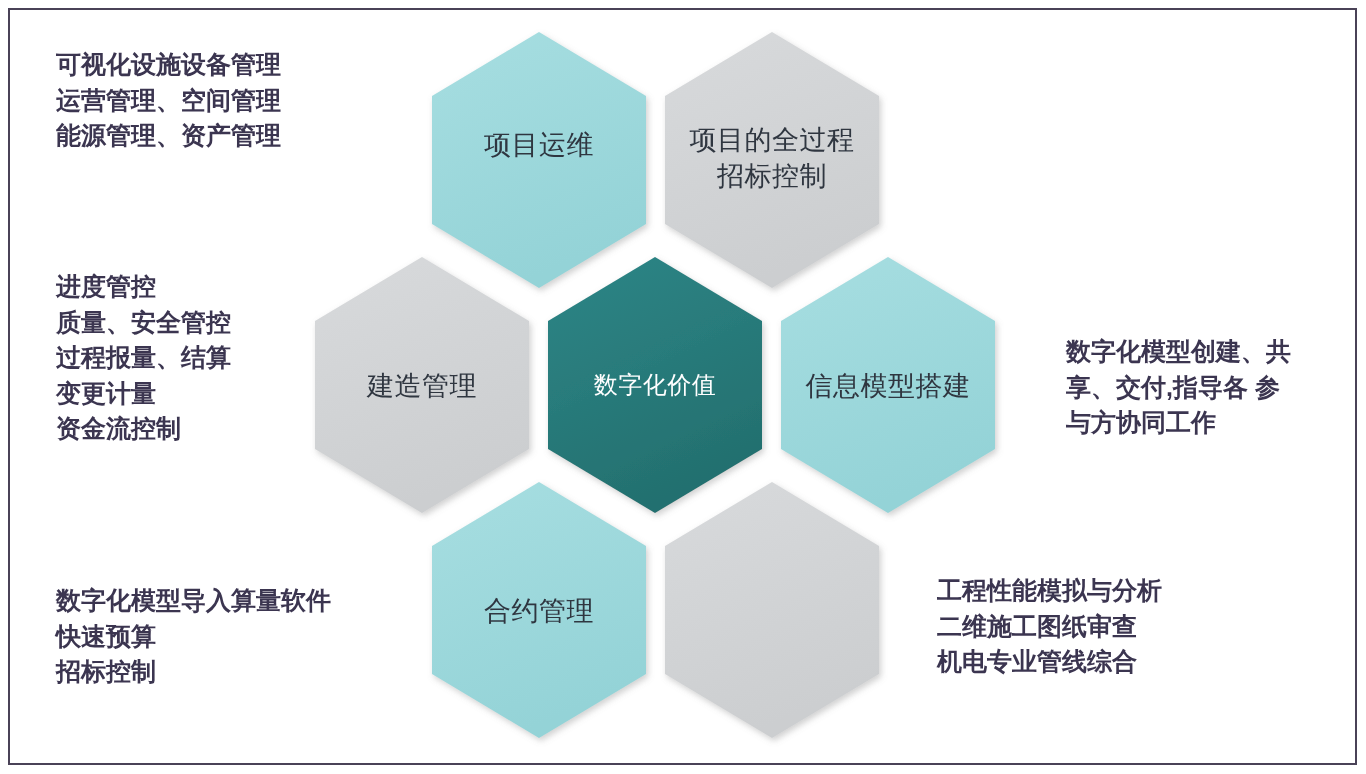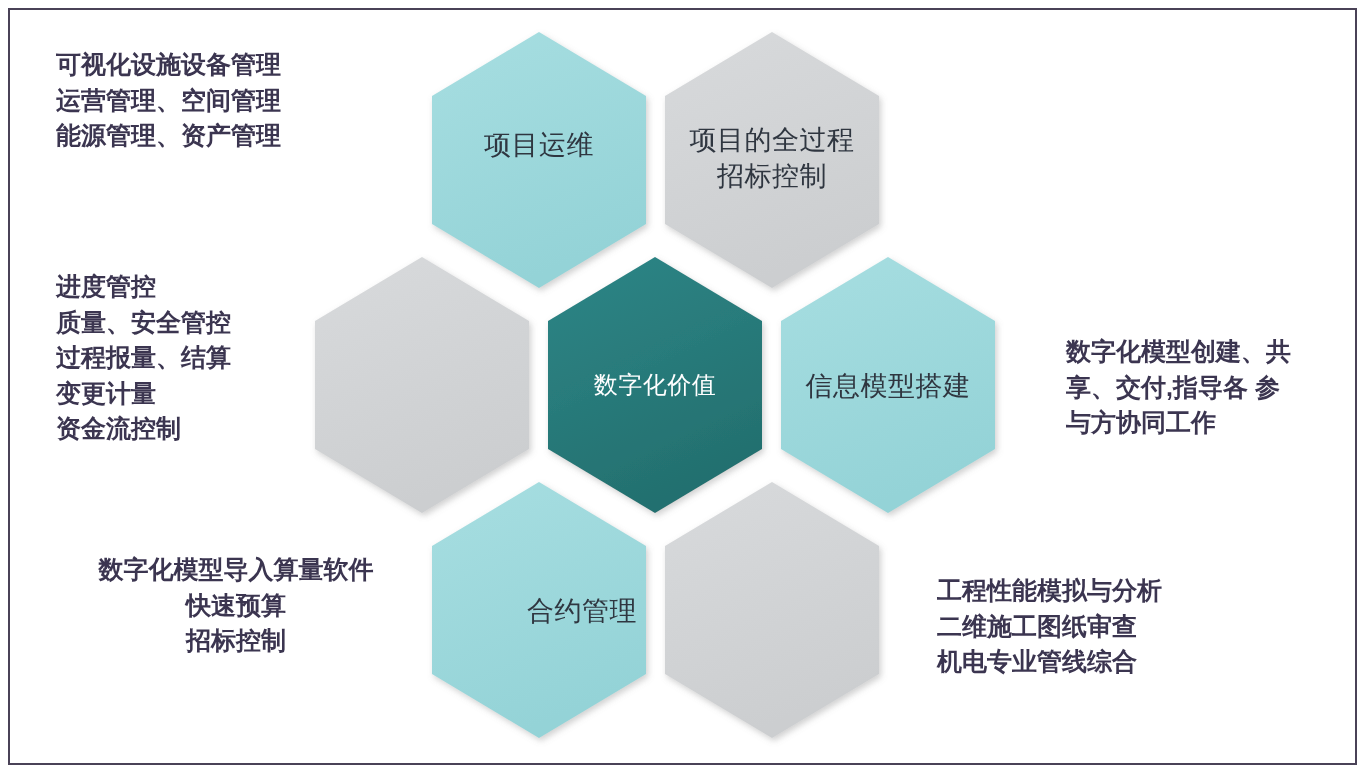--- a/index.html
+++ b/index.html
@@ -103,44 +103,45 @@
     <polygon filter="url(#hexshadow)" fill="url(#gLightTeal)" points="539,482 646,546 646,674 539,738 432,674 432,546"></polygon>
 
     <polygon filter="url(#hexshadow)" fill="url(#gGray)" points="772,482 879,546 879,674 772,738 665,674 665,546"></polygon>
   </svg>
 
   <div class="hex-label dark" style="left:432px; top:128px; width:214px;">项目运维</div>
 
   <div class="hex-label dark" style="left:657px; top:123px; width:230px;">项目的全过程
 招标控制</div>
 
+  <div class="hex-label dark" style="left:315px; top:369px; width:214px;">建造管理</div>
 
   <div class="hex-label light" style="left:548px; top:369px; width:214px;">数字化价值</div>
 
   <div class="hex-label dark" style="left:773px; top:369px; width:230px;">信息模型搭建</div>
 
-  <div class="hex-label dark" style="left:432px; top:594px; width:214px;margin-left:43px;">合约管理</div>
+  <div class="hex-label dark" style="left:432px; top:594px; width:214px;">合约管理</div>
 
 
   <div class="textblock tb-left" style="left:56px; top:47px; width:340px;">可视化设施设备管理
 运营管理、空间管理
 能源管理、资产管理</div>
 
 
   <div class="textblock tb-left" style="left:56px; top:269px; width:300px;">进度管控
 质量、安全管控
 过程报量、结算
 变更计量
 资金流控制</div>
 
   <div class="textblock tb-right" style="left:1030px; top:334px; width:300px;margin-left:36px;">数字化模型创建、共
 享、交付,指导各 参
 与方协同工作</div>
 
-  <div class="textblock tb-left" style="left:56px; top:552px; width:360px;text-align:center;">数字化模型导入算量软件
+  <div class="textblock tb-left" style="left:56px; top:583px; width:360px;">数字化模型导入算量软件
 快速预算
 招标控制</div>
 
   <div class="textblock tb-right" style="left:937px; top:573px; width:330px;">工程性能模拟与分析
 二维施工图纸审查
 机电专业管线综合</div>
 
 </div>
 
 </body></html>

